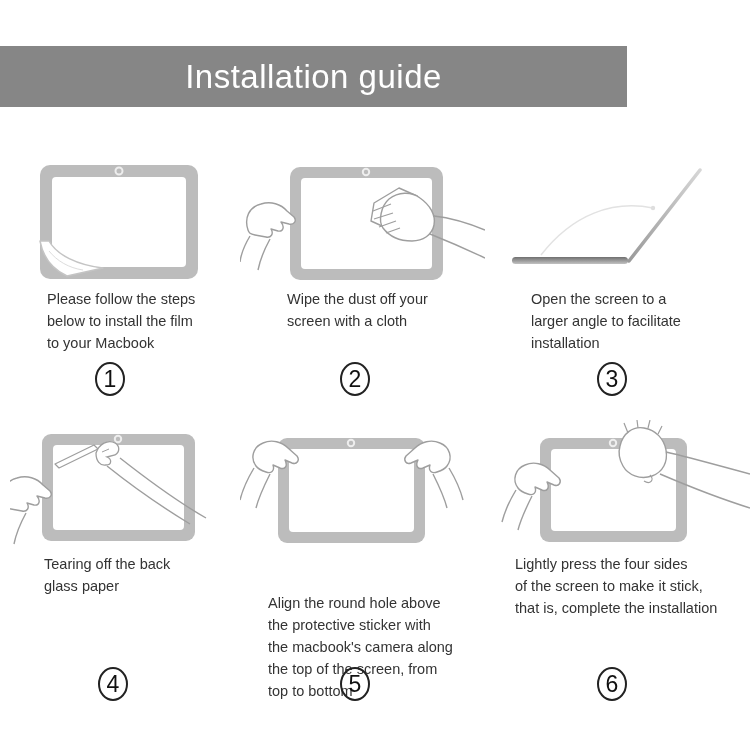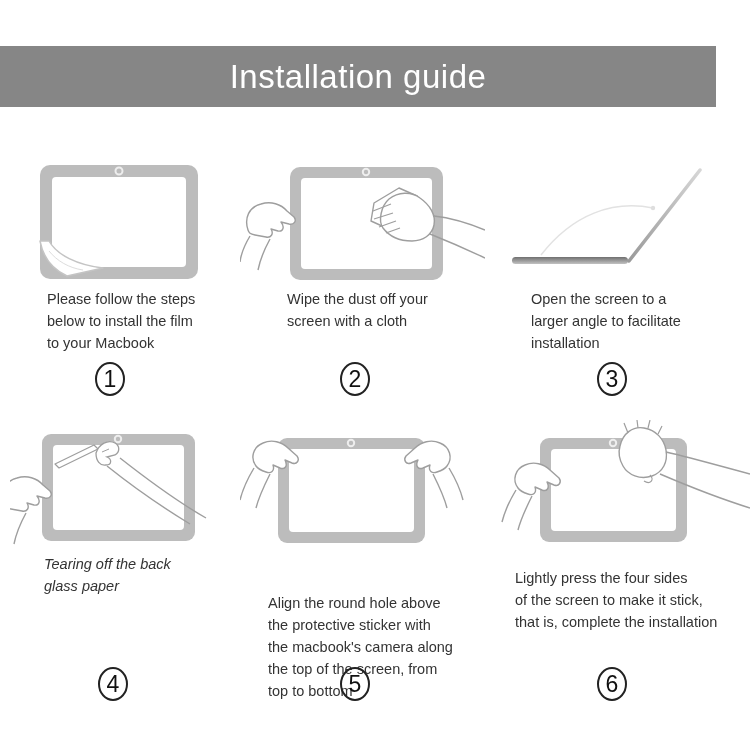--- a/index.html
+++ b/index.html
@@ -4,21 +4,21 @@
 <style>
   html,body{margin:0;padding:0;}
   body{
     width:750px;height:750px;background:#ffffff;
     font-family:"Liberation Sans", sans-serif;
     overflow:hidden;
   }
   #page{position:relative;width:750px;height:750px;background:#fff;}
 
   .banner{
-    position:absolute;left:0;top:46px;width:716px;height:61px;
+    position:absolute;left:0;top:46px;width:627px;height:61px;
     background:#868686;display:flex;align-items:center;justify-content:center;
   }
   .banner h1{
     margin:0;color:#ffffff;font-size:33px;font-weight:400;letter-spacing:.5px;
   }
 
   figure.illus{position:absolute;margin:0;padding:0;}
   #il1{left:25px;  top:155px;width:220px;height:135px;}
   #il2{left:240px; top:158px;width:245px;height:135px;}
   #il3{left:495px; top:158px;width:250px;height:135px;}
@@ -27,23 +27,23 @@
   #il6{left:490px; top:420px;width:260px;height:148px;}
   figure.illus svg{display:block;width:100%;height:100%;}
 
   .caption{
     position:absolute;color:#333;font-size:14.5px;line-height:22px;
     white-space:pre-line;
   }
   .c1{left:47px;  top:288px;}
   .c2{left:287px; top:288px;}
   .c3{left:531px; top:288px;}
-  .c4{left:44px;  top:553px;font-style:italic;}
+  .c4{left:44px;  top:553px;}
   .c5{left:268px; top:553px;margin-top:39px;}
-  .c6{left:515px; top:567px;}
+  .c6{left:515px; top:553px;}
 
   .badge{
     position:absolute;width:30px;height:34px;
     border:2px solid #222;border-radius:50%;
     display:flex;align-items:center;justify-content:center;
     font-size:23px;color:#111;box-sizing:border-box;
   }
   .b1{left:95px;  top:362px;}
   .b2{left:340px; top:362px;}
   .b3{left:597px; top:362px;}

